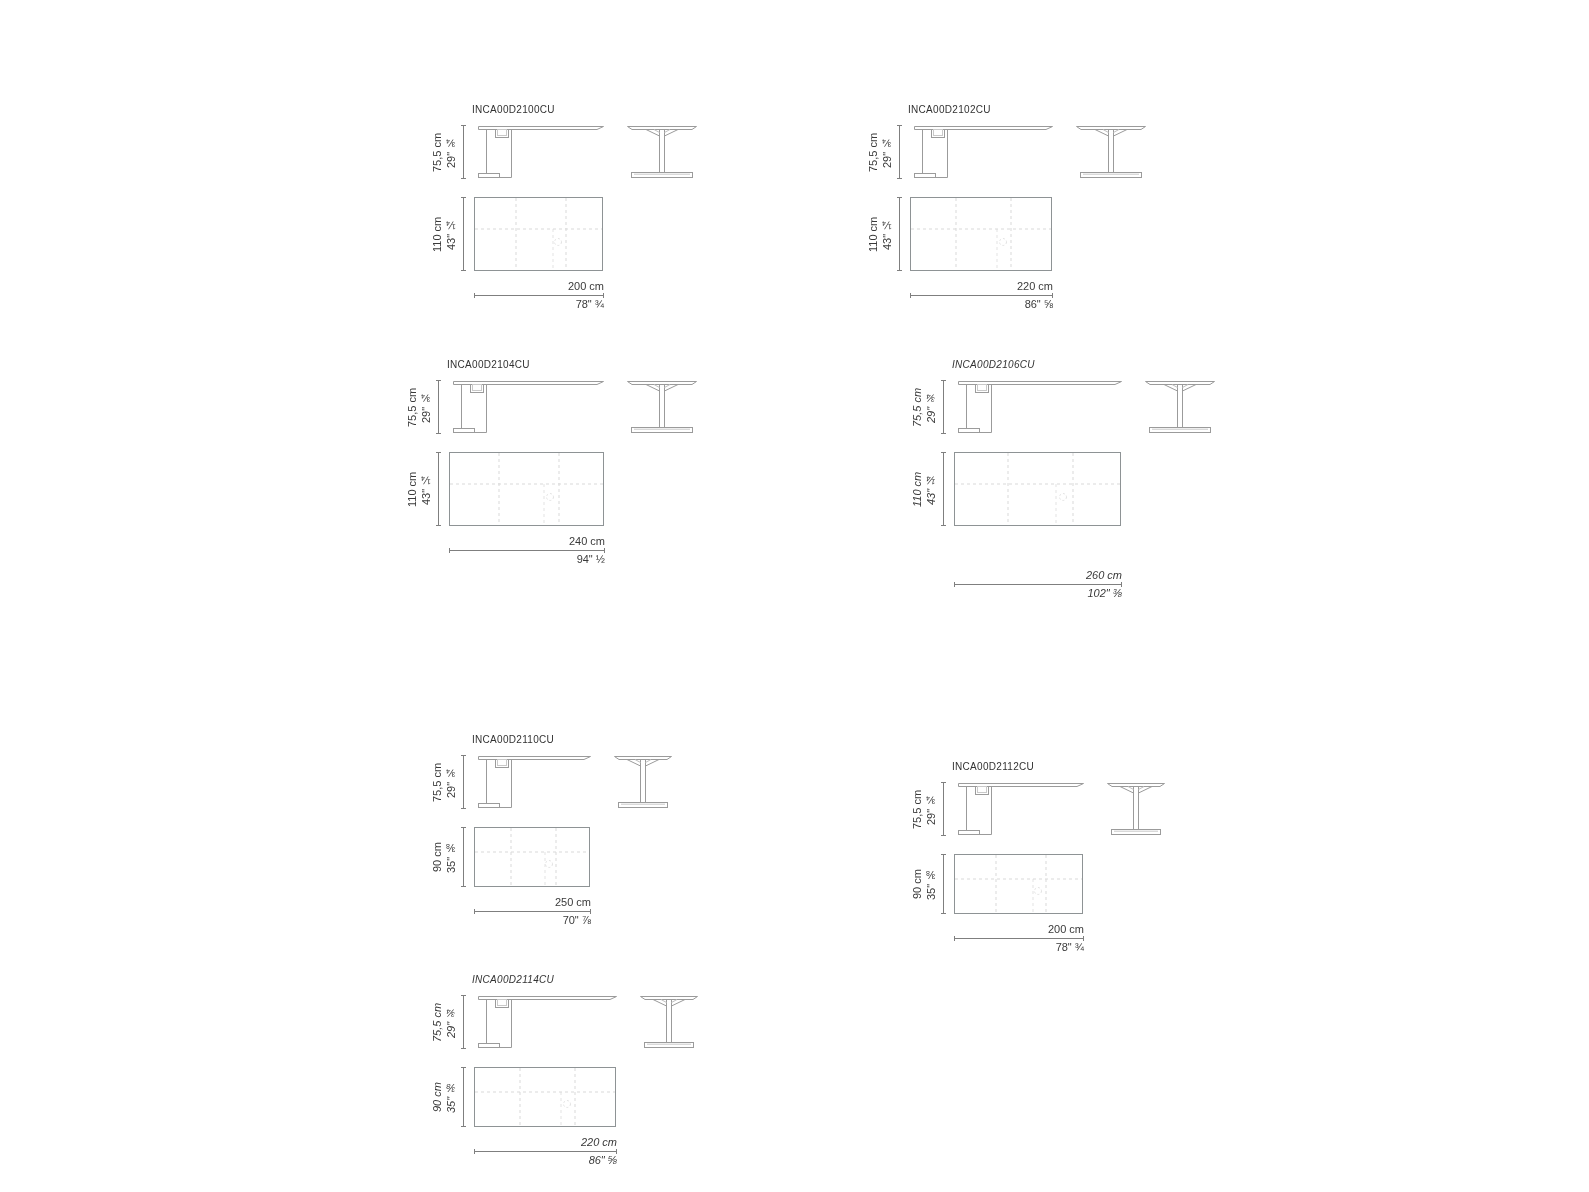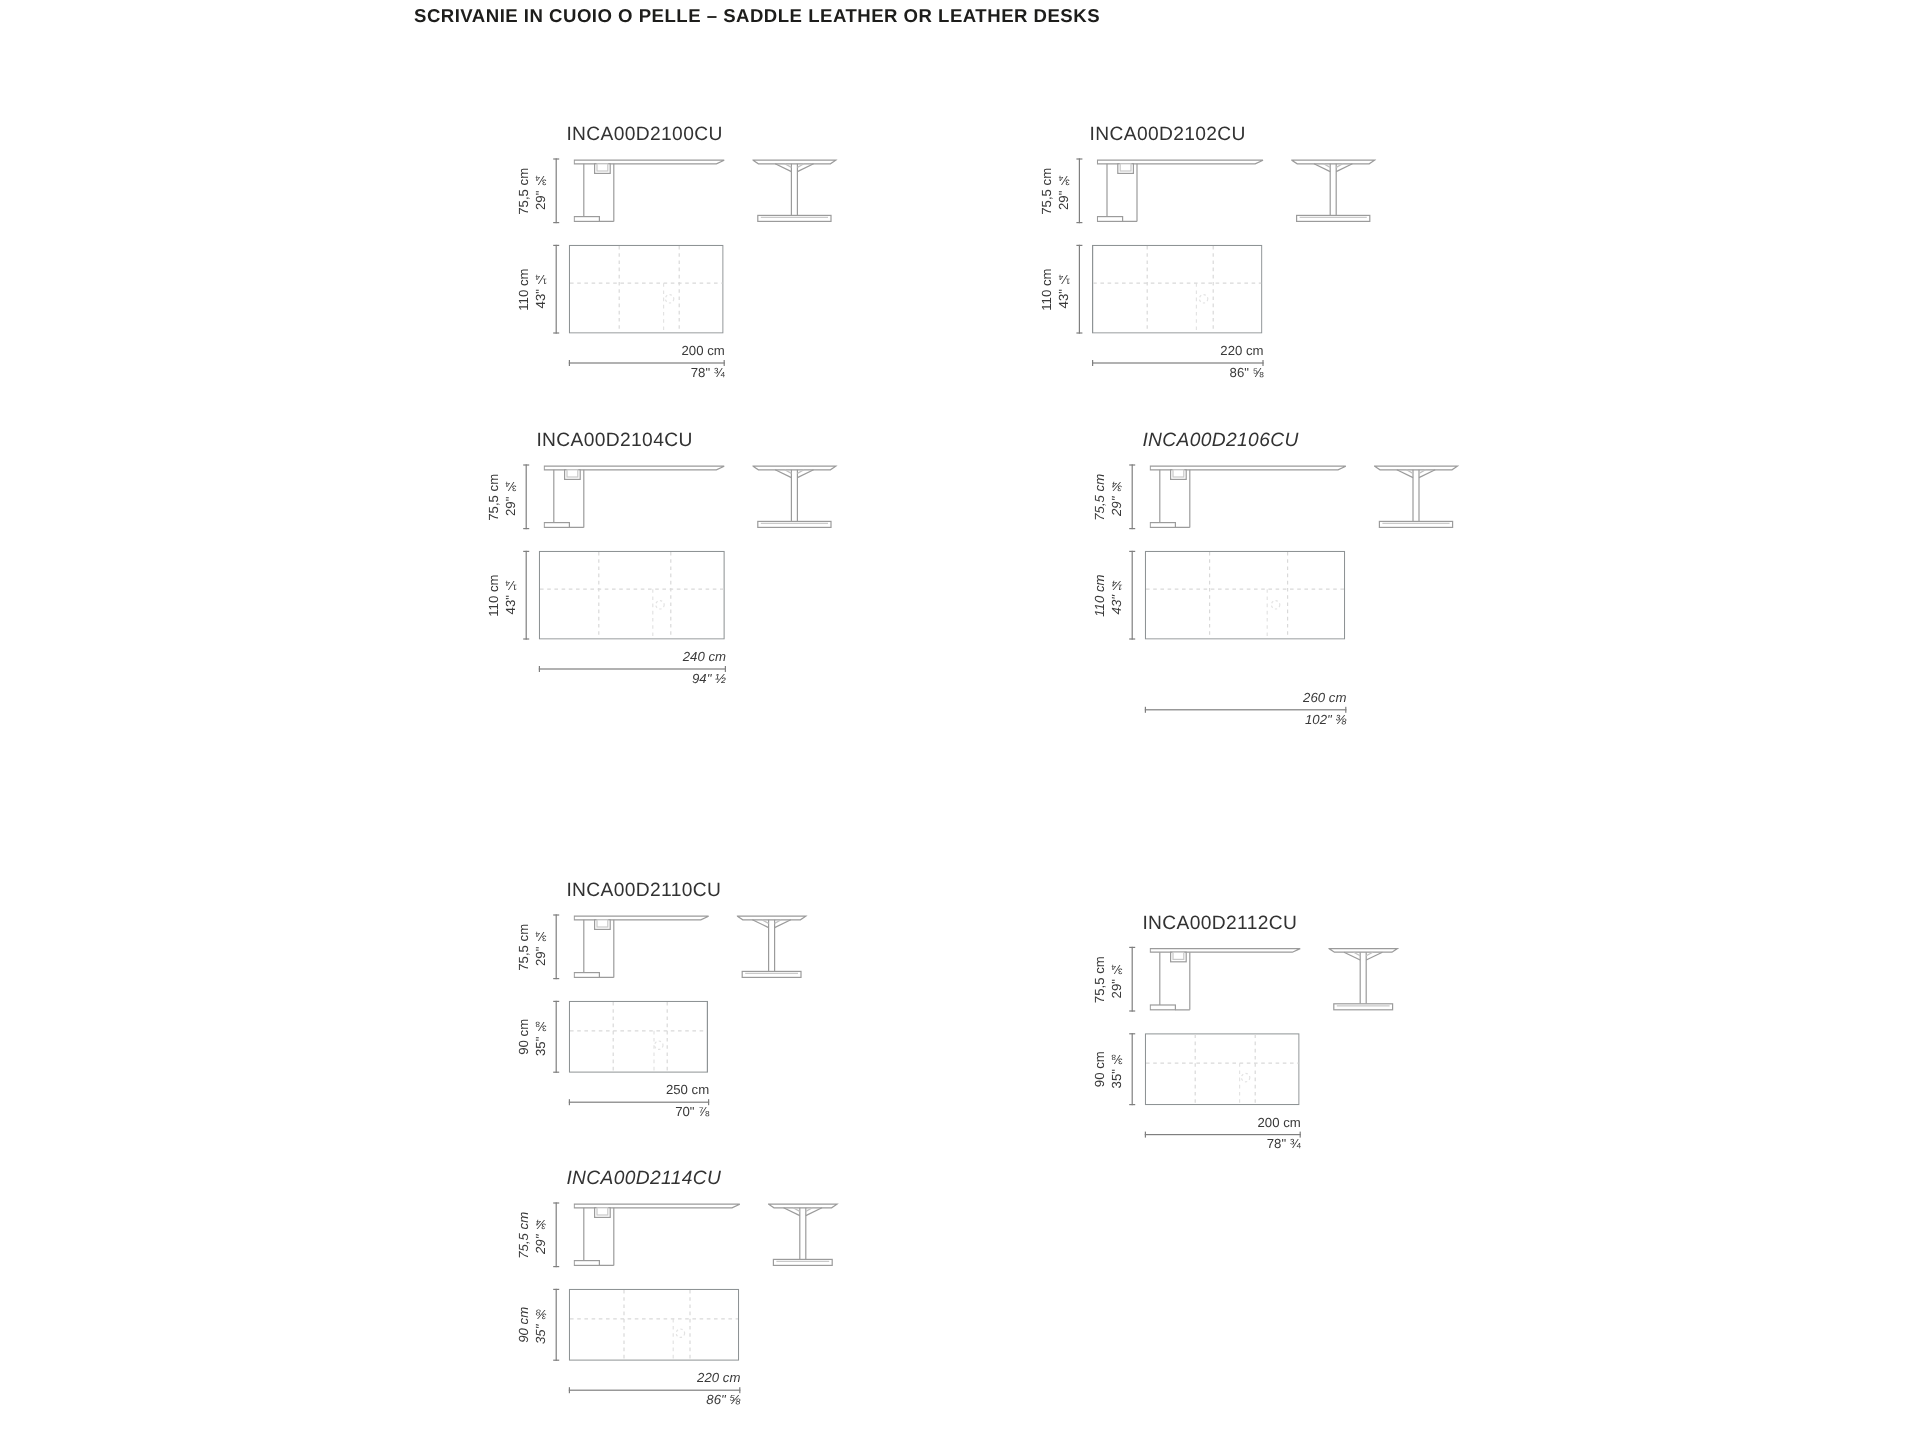--- a/index.html
+++ b/index.html
@@ -1,21 +1,21 @@
 <!DOCTYPE html>
 <html><head>
 <meta charset="utf-8">
 <style>
   html,body{margin:0;padding:0;background:#fff;}
   body{font-family:"Liberation Sans","DejaVu Sans",sans-serif;}
   #page{position:relative;width:1589px;height:1192px;background:#fff;overflow:hidden;}
   .title{position:absolute;left:345px;top:5px;margin:0;font-size:15.5px;font-weight:700;
          color:#1d1d1b;letter-spacing:.4px;white-space:nowrap;}
   .desk{position:absolute;padding-top:9px;}
-  .code{margin-left:52px;margin-bottom:10px;font-size:16px;color:#323232;letter-spacing:.3px;}
+  .code{margin-left:52px;margin-bottom:10px;font-size:10px;color:#323232;letter-spacing:.3px;}
   .front-row{display:flex;align-items:flex-start;margin-bottom:18px;}
   .plan-row{display:flex;align-items:flex-start;}
   .vdim{display:flex;justify-content:flex-end;width:44px;flex:0 0 44px;}
   .vtext{writing-mode:vertical-rl;transform:rotate(180deg);font-size:11px;color:#3a3a3a;
          line-height:14px;height:100%;}
   .vtext span{display:block;text-align:center;white-space:nowrap;}
   .vline{flex:0 0 1px;width:1px;background:#7f7f7f;margin-left:5px;position:relative;}
   .vline::before,.vline::after{content:"";position:absolute;left:-2px;width:5px;height:1px;background:#7f7f7f;}
   .vline::before{top:0}.vline::after{bottom:0}
   svg.front{margin-left:14px;display:block;}
@@ -24,21 +24,20 @@
   .hdim{margin-left:54px;margin-top:9px;display:flex;flex-direction:column;align-items:flex-end;
         font-size:11px;color:#3a3a3a;line-height:13px;}
   .hline{width:100%;height:1px;background:#7f7f7f;margin:2px 0 2px;position:relative;}
   .hline::before,.hline::after{content:"";position:absolute;top:-2px;width:1px;height:5px;background:#7f7f7f;}
   .hline::before{left:0}.hline::after{right:0}
 </style>
 </head>
 <body>
 
 <div id="page">
-  <h1 class="title">SCRIVANIE IN CUOIO O PELLE – SADDLE LEATHER OR LEATHER DESKS</h1>
 
 <section class="desk" style="left: 420px; top: 95px;">
       <div class="code">INCA00D2100CU</div>
 
       <div class="front-row">
         <div class="vdim" style="height: 54px;">
           <div class="vtext">
             <span>75,5 cm</span>
             <span>29" ¾</span>
           </div>
@@ -191,21 +190,21 @@
         <svg class="plan" width="155" height="74">
           <rect x="0.5" y="0.5" width="154" height="73" stroke="#8e9395" fill="#fff" stroke-width="1"></rect>
           <line x1="50" y1="1" x2="50" y2="73" stroke="#d9d9d9" stroke-width="1" stroke-dasharray="3 3"></line>
           <line x1="110" y1="1" x2="110" y2="73" stroke="#d9d9d9" stroke-width="1" stroke-dasharray="3 3"></line>
           <line x1="95" y1="32" x2="95" y2="73" stroke="#e3e3e3" stroke-width="1" stroke-dasharray="3 3"></line>
           <line x1="1" y1="32" x2="154" y2="32" stroke="#d9d9d9" stroke-width="1" stroke-dasharray="3 3"></line>
           <circle cx="101" cy="45" r="3.5" stroke="#e3e3e3" fill="none" stroke-width="1" stroke-dasharray="2 2"></circle>
         </svg>
       </div>
 
-      <div class="hdim" style="width: 156px; font-style: italic;">
+      <div class="hdim" style="width: 156px;">
         <div class="hcm">240 cm</div>
         <div class="hline"></div>
         <div class="hin">94" ½</div>
       </div>
     </section>
     <section class="desk" style="left: 900px; top: 350px; font-style: italic;">
       <div class="code">INCA00D2106CU</div>
 
       <div class="front-row">
         <div class="vdim" style="height: 54px;">

